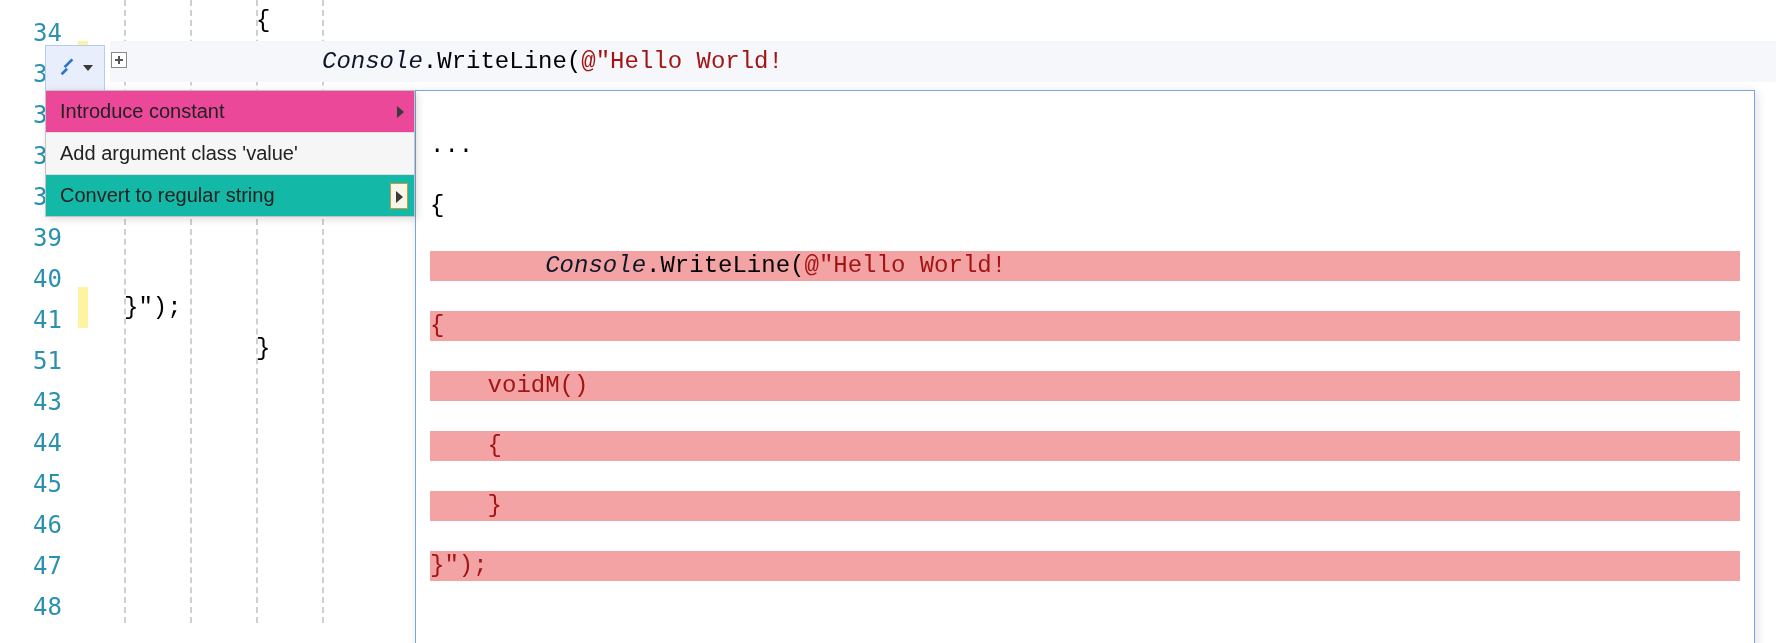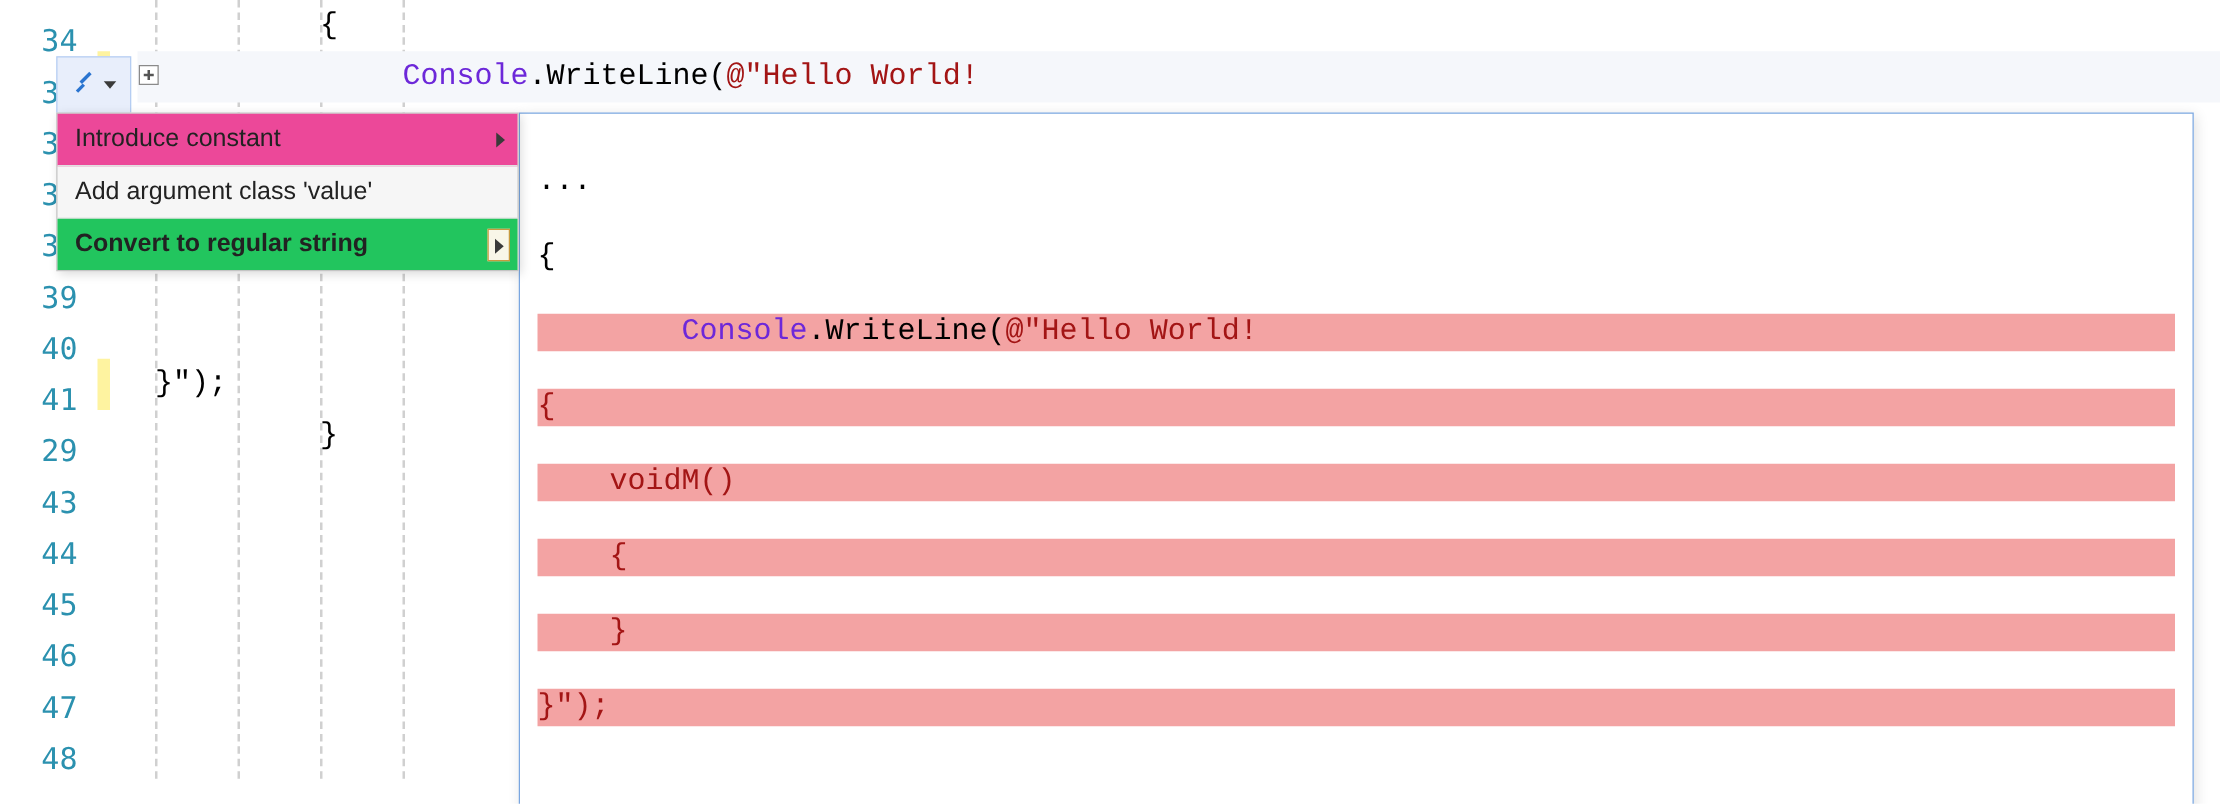--- a/index.html
+++ b/index.html
@@ -41,21 +41,21 @@
   }
   .iguide {
     position: absolute; top: 0; height: 623px;
     border-left: 2px dashed #d0d0d0;
   }
   .code-line {
     position: absolute; left: 0; right: 0; height: 41px;
     white-space: pre;
   }
   .code-line.current { background: #f5f7fb; top: 41px; }
-  .tok-type { color: #6d28d9; }
+  .tok-type { color: #0f172a; font-style: italic; }
   .tok-ident { color: #000000; }
   .tok-string { color: #a31515; }
   .tok-punc { color: #000; }
 
   
   .qa-button {
     position: absolute; left: 45px; top: 45px;
     width: 60px; height: 46px;
     background: #e8eefb;
     border: 1px solid #b5cdf2;
@@ -98,21 +98,21 @@
     font-size: 20px;
   }
   .qa-menu .item {
     position: relative;
     padding: 9px 14px;
     border-bottom: 1px solid #e0e0e0;
     color: #222;
   }
   .qa-menu .item:last-child { border-bottom: none; }
   .qa-menu .item.hover { background: #ec4899; }
-  .qa-menu .item.selected { background: #22c55e; font-weight: bold; }
+  .qa-menu .item.selected { background: #14b8a6; }
   .qa-menu .sub-ind {
     position: absolute; right: 10px; top: 50%; transform: translateY(-50%);
     width: 0; height: 0;
     border-top: 6px solid transparent;
     border-bottom: 6px solid transparent;
     border-left: 7px solid #3a3a3a;
   }
   .qa-menu .item.selected .sub-ind {
     right: 6px; top: 50%;
     transform: translateY(-50%);
@@ -157,21 +157,21 @@
 
   <div class="gutter">
     <div>34</div>
     <div>35</div>
     <div>36</div>
     <div>37</div>
     <div>38</div>
     <div>39</div>
     <div>40</div>
     <div>41</div>
-    <div>29</div>
+    <div>51</div>
     <div>43</div>
     <div>44</div>
     <div>45</div>
     <div>46</div>
     <div>47</div>
     <div>48</div>
   </div>
 
   <div class="change-bar">
     <div class="mark" style="top:41px; height:41px;"></div>

